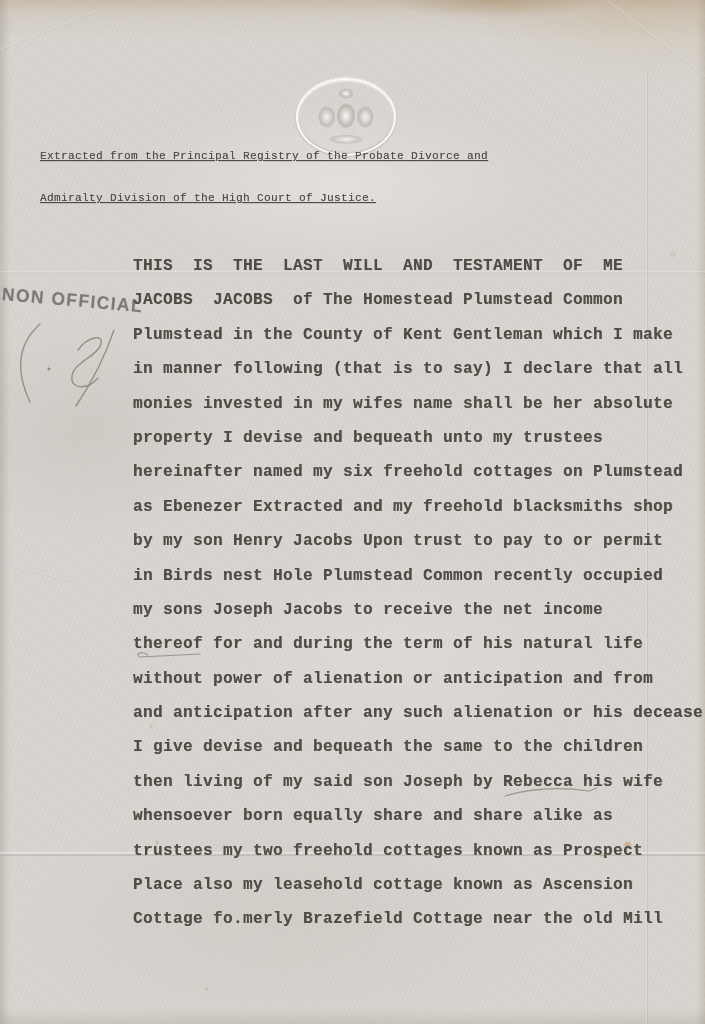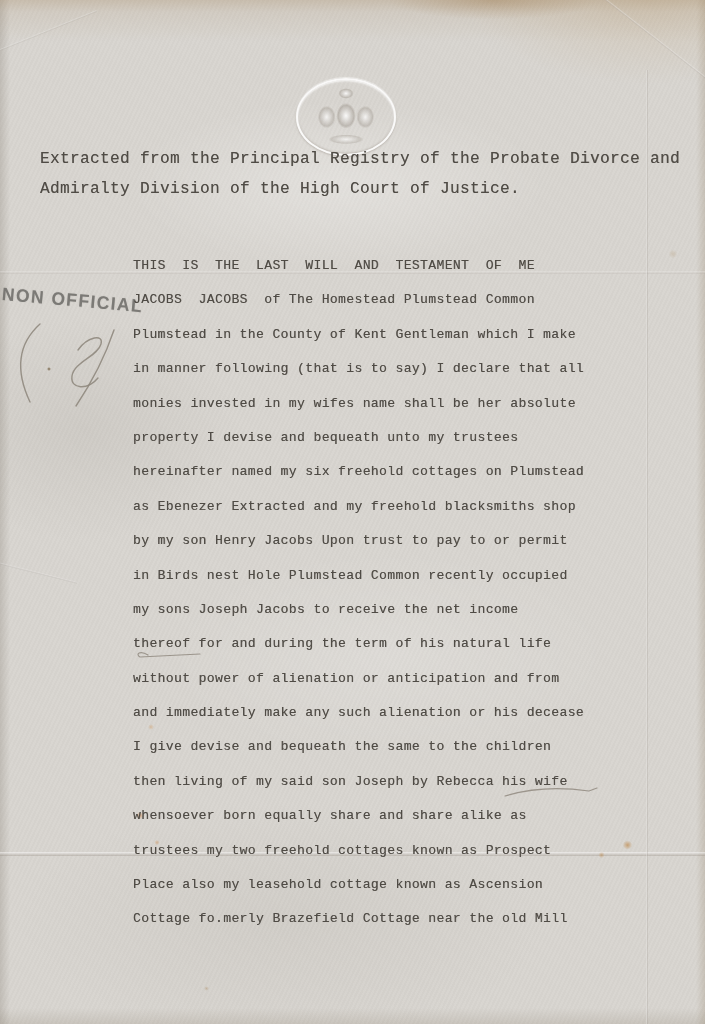--- a/index.html
+++ b/index.html
@@ -71,29 +71,29 @@
     background:
       radial-gradient(ellipse 10px 7px at 50% 12%, rgba(255,255,255,0.8), rgba(120,110,98,0.25) 60%, transparent 75%),
       radial-gradient(ellipse 12px 16px at 50% 48%, rgba(255,255,255,0.85), rgba(120,110,98,0.3) 65%, transparent 80%),
       radial-gradient(ellipse 11px 14px at 27% 50%, rgba(255,255,255,0.7), rgba(120,110,98,0.25) 65%, transparent 80%),
       radial-gradient(ellipse 11px 14px at 73% 50%, rgba(255,255,255,0.7), rgba(120,110,98,0.25) 65%, transparent 80%),
       radial-gradient(ellipse 22px 6px at 50% 86%, rgba(255,255,255,0.6), rgba(120,110,98,0.2) 65%, transparent 80%);
   }
 
   
   .typeline {
-    position:absolute; white-space:pre; font-size:16px; letter-spacing:0.4px;
-    color:#4f4b45; text-shadow:0.3px 0.3px 0.6px rgba(79,75,69,0.55);
+    position:absolute; white-space:pre; font-size:11px; letter-spacing:0.4px;
+    color:#4f4b45; text-shadow:0.3px 0.3px 0.6px rgba(79,75,69,0.55);text-decoration:underline;
   }
   .hdr1 { left:40px; top:150px; }
-  .hdr2 { left:40px; top:180px; }
+  .hdr2 { left:40px; top:192px; }
   .body-text { position:absolute; left:133px; top:249px; width:540px; }
   .body-line {
-    white-space:pre; font-size:13px; letter-spacing:0.4px; line-height:34.4px; height:34.4px;
-    color:#4f4b45; text-shadow:0.3px 0.3px 0.6px rgba(79,75,69,0.55);
+    white-space:pre; font-size:16px; letter-spacing:0.4px; line-height:34.4px; height:34.4px;
+    color:#4f4b45; text-shadow:0.3px 0.3px 0.6px rgba(79,75,69,0.55);font-weight:bold;
   }
 
   
   .stamp {
     position:absolute; left:3px; top:284px; transform:rotate(5deg) scaleX(0.97); transform-origin:left top;
     font-family:"Liberation Sans","DejaVu Sans",sans-serif; font-size:18px; font-weight:700;
     letter-spacing:1.5px; color:rgba(108,106,102,0.78); white-space:pre;
     text-shadow:0 0 1px rgba(108,106,102,0.35);
   }
 
@@ -148,21 +148,21 @@
       <div class="body-line">in manner following (that is to say) I declare that all</div>
       <div class="body-line">monies invested in my wifes name shall be her absolute</div>
       <div class="body-line">property I devise and bequeath unto my trustees</div>
       <div class="body-line">hereinafter named my six freehold cottages on Plumstead</div>
       <div class="body-line">as Ebenezer Extracted and my freehold blacksmiths shop</div>
       <div class="body-line">by my son Henry Jacobs Upon trust to pay to or permit</div>
       <div class="body-line">in Birds nest Hole Plumstead Common recently occupied</div>
       <div class="body-line">my sons Joseph Jacobs to receive the net income</div>
       <div class="body-line">thereof for and during the term of his natural life</div>
       <div class="body-line">without power of alienation or anticipation and from</div>
-      <div class="body-line">and immediately make any such alienation or his decease</div>
+      <div class="body-line">and anticipation after any such alienation or his decease</div>
       <div class="body-line">I give devise and bequeath the same to the children</div>
       <div class="body-line">then living of my said son Joseph by Rebecca his wife</div>
       <div class="body-line">whensoever born equally share and share alike as</div>
       <div class="body-line">trustees my two freehold cottages known as Prospect</div>
       <div class="body-line">Place also my leasehold cottage known as Ascension</div>
       <div class="body-line">Cottage fo.merly Brazefield Cottage near the old Mill</div>
     </div>
 
   <svg class="pencil-svg pm-under" width="72" height="16" viewBox="0 0 72 16">
     <path d="M14 7 C 6 2, 1 6, 6 9 L 66 6" fill="none" stroke="rgba(140,133,122,0.8)" stroke-width="1.2" stroke-linecap="round"></path>

